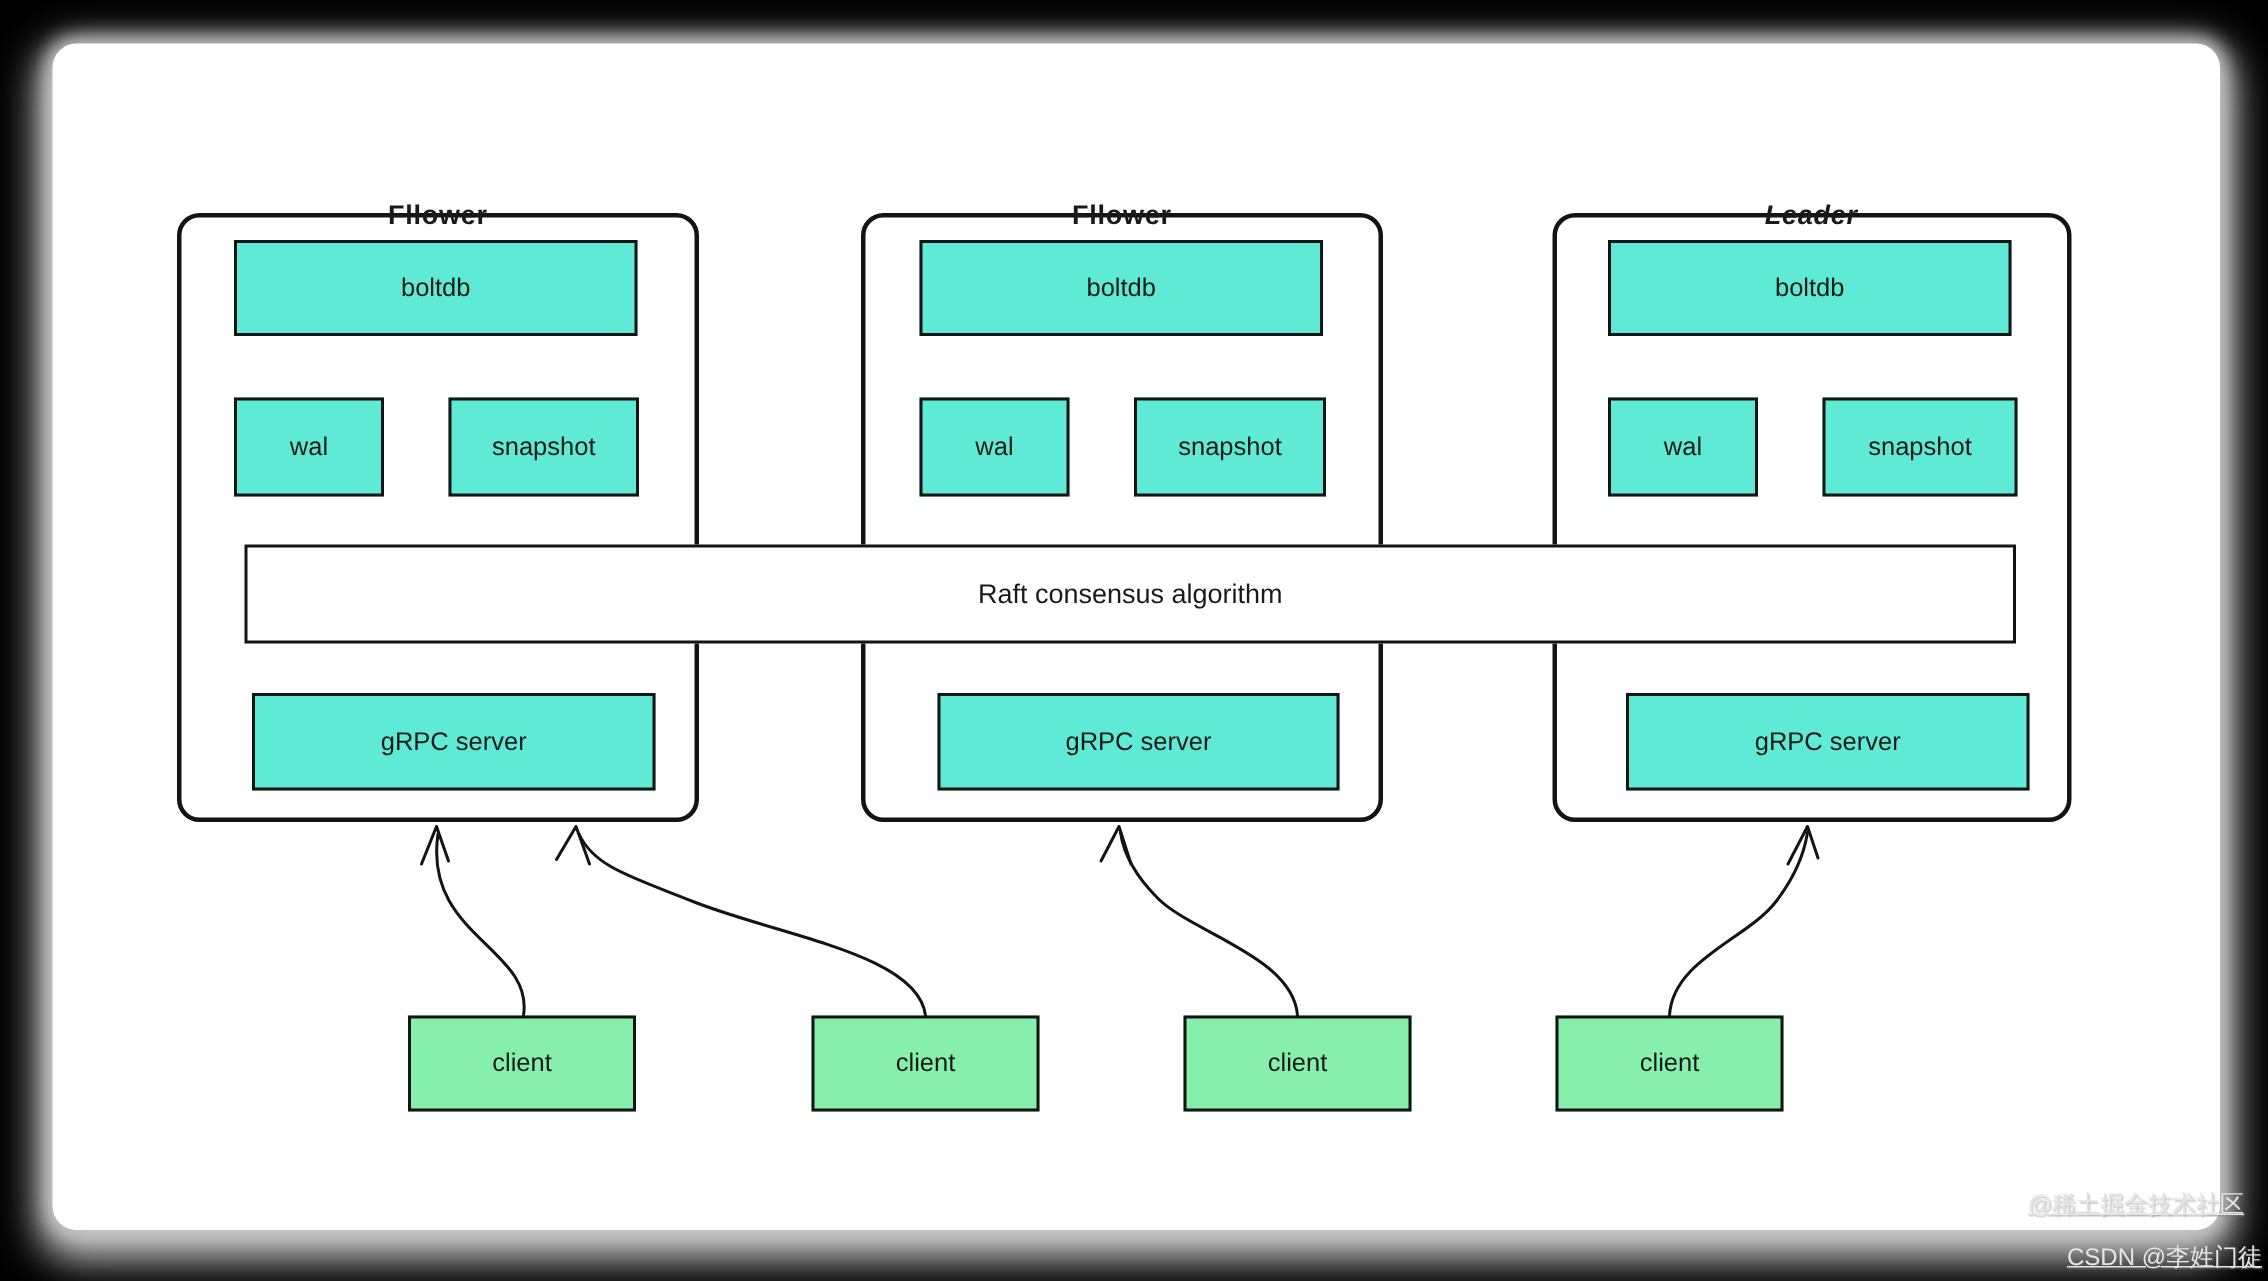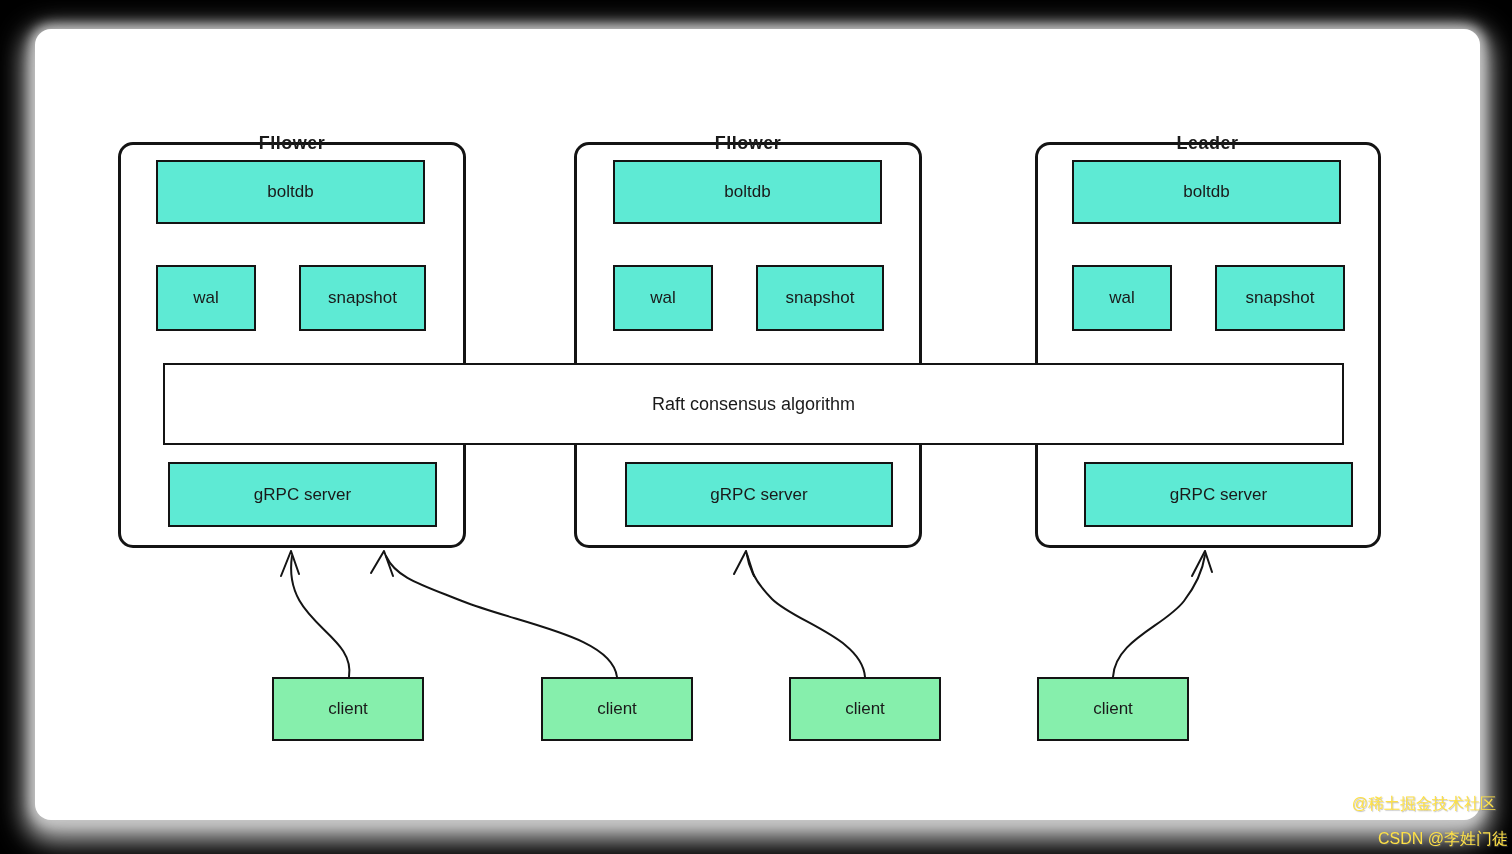--- a/index.html
+++ b/index.html
@@ -46,21 +46,21 @@
     background: #5eead4;
     border: 2px solid #141414;
     display: flex; align-items: center; justify-content: center;
     font-size: 17px;
     z-index: 3;
   }
 
   .raft-bar {
     position: absolute;
     left: 163px; top: 363px;
-    width: 1181px; height: 82px;
+    width: 1181px; height: 66px;
     background: #ffffff;
     border: 2px solid #141414;
     display: flex; align-items: center; justify-content: center;
     font-size: 18px;
     z-index: 2;
   }
 
   .client {
     position: absolute;
     top: 677px; height: 64px; width: 152px;
@@ -76,38 +76,39 @@
     width: 1512px; height: 854px;
     z-index: 4;
     pointer-events: none;
   }
 
   .watermark {
     position: absolute;
     right: 16px; bottom: 6px;
     text-align: right;
     z-index: 6;
-    color: #fde047;
+    color: #e5e5e5;
     text-shadow: 1px 1px 1px rgba(120,120,120,0.45);
     line-height: 19px;
     font-size: 16px;
     pointer-events: none;
+    text-decoration: underline;
   }
   .watermark .wm-line2 { margin-right: -12px; margin-top: 16px; }
 </style>
 </head>
 <body>
 
 <div class="stage">
 
   <div class="card"></div>
 
   <div class="node-title" style="left:118px; width:348px;">Fllower</div>
   <div class="node-title" style="left:574px; width:348px;">Fllower</div>
-  <div class="node-title" style="left:1035px; width:345px;">Leader</div>
+  <div class="node-title" style="left:1035px; width:345px;font-style:italic;">Leader</div>
 
   <div class="node" style="left:118px; width:348px;"></div>
   <div class="node" style="left:574px; width:348px;"></div>
   <div class="node" style="left:1035px; width:346px;"></div>
 
   <div class="box" style="left:156px; top:160px; width:269px; height:64px;">boltdb</div>
   <div class="box" style="left:156px; top:265px; width:100px; height:66px;">wal</div>
   <div class="box" style="left:299px; top:265px; width:127px; height:66px;">snapshot</div>
   <div class="box" style="left:168px; top:462px; width:269px; height:65px;">gRPC server</div>
 

